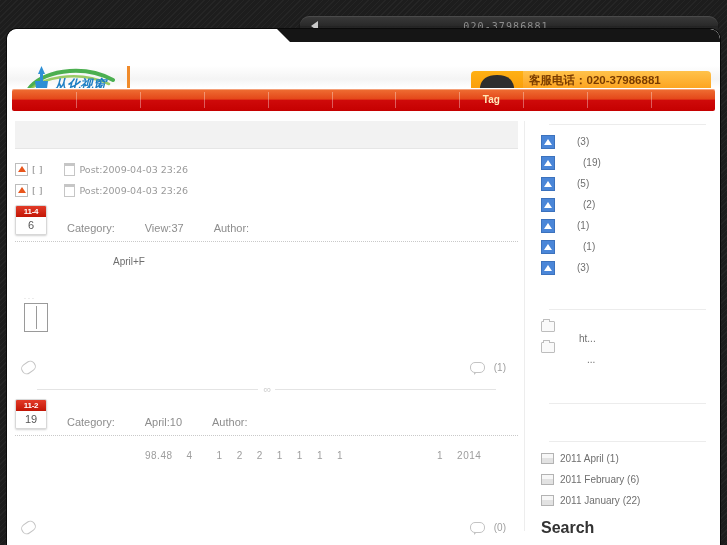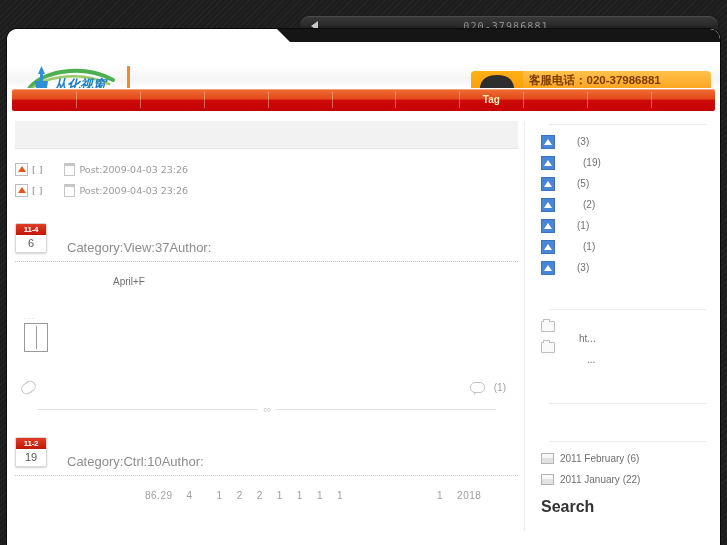--- a/index.html
+++ b/index.html
@@ -199,21 +199,21 @@
   .meta-row .brackets { margin-right: 22px; color:#888; }
   .cal-ico {
     display: inline-block;
     width: 9px; height: 9px;
     border: 1px solid #c6c6c6;
     border-top: 3px solid #c6c6c6;
     margin-right: 4px;
     flex: none;
   }
   
-  .post { margin-top: 22px; }
+  .post { margin-top: 4px; }
   .post-head { display: flex; align-items: flex-start; }
   .date-badge {
     width: 30px;
     border: 1px solid #d8d8d8;
     border-radius: 2px;
     background: #fff;
     box-shadow: 0 1px 2px rgba(0,0,0,0.18);
     overflow: hidden;
     flex: none;
   }
@@ -231,23 +231,24 @@
     color: #555;
     font-size: 11px;
     text-align: center;
     line-height: 17px;
     height: 17px;
     background: #fff;
   }
   .post-meta {
     margin-left: 20px;
     padding-top: 17px;
-    font-size: 13px;
+    font-size: 11px;
     color: #8d8d8d;
     display: flex;
+    gap: 30px;
   }
   .dotted-sep {
     border-top: 1px dotted #c9c9c9;
     margin: 6px 0 0 0;
     height: 0;
   }
   .post-body {
     min-height: 100px;
     padding: 14px 0 0 0;
     font-size: 10px;
@@ -506,39 +507,39 @@
       </div>
 
       <div class="post">
         <div class="post-head">
           <div class="date-badge">
             <div class="dbm">11-2</div>
             <div class="dbd">19</div>
           </div>
           <div class="post-meta">
             <span>Category:</span>
-            <span>Ctrl:10</span>
+            <span>April:10</span>
             <span>Author:</span>
           </div>
         </div>
         <div class="dotted-sep"></div>
 
         <div class="post-body" style="min-height:66px">
           <div class="numbers">
-            <span>86.29</span>
+            <span>98.48</span>
             <span style="margin-right:24px">4</span>
             <span>1</span>
             <span>2</span>
             <span>2</span>
             <span>1</span>
             <span>1</span>
             <span>1</span>
             <span class="gap">1</span>
             <span>1</span>
-            <span>2018</span>
+            <span>2014</span>
           </div>
         </div>
 
         <div class="post-foot">
           <span class="tag-ico"></span>
           <span class="cmt">
             <span class="bubble-ico"></span>
             <span>(0)</span>
           </span>
         </div>
@@ -595,20 +596,24 @@
       </ul>
 
       <div class="side-spacer-2"></div>
       <div class="side-hr"></div>
       <div class="side-spacer-1"></div>
       <div class="side-hr"></div>
 
       <ul class="side-list">
         <li>
           <span class="arch-ico"></span>
+          <span>2011 April (1)</span>
+        </li>
+        <li>
+          <span class="arch-ico"></span>
           <span>2011 February (6)</span>
         </li>
         <li>
           <span class="arch-ico"></span>
           <span>2011 January (22)</span>
         </li>
       </ul>
 
       <div class="side-title">Search</div>
 

